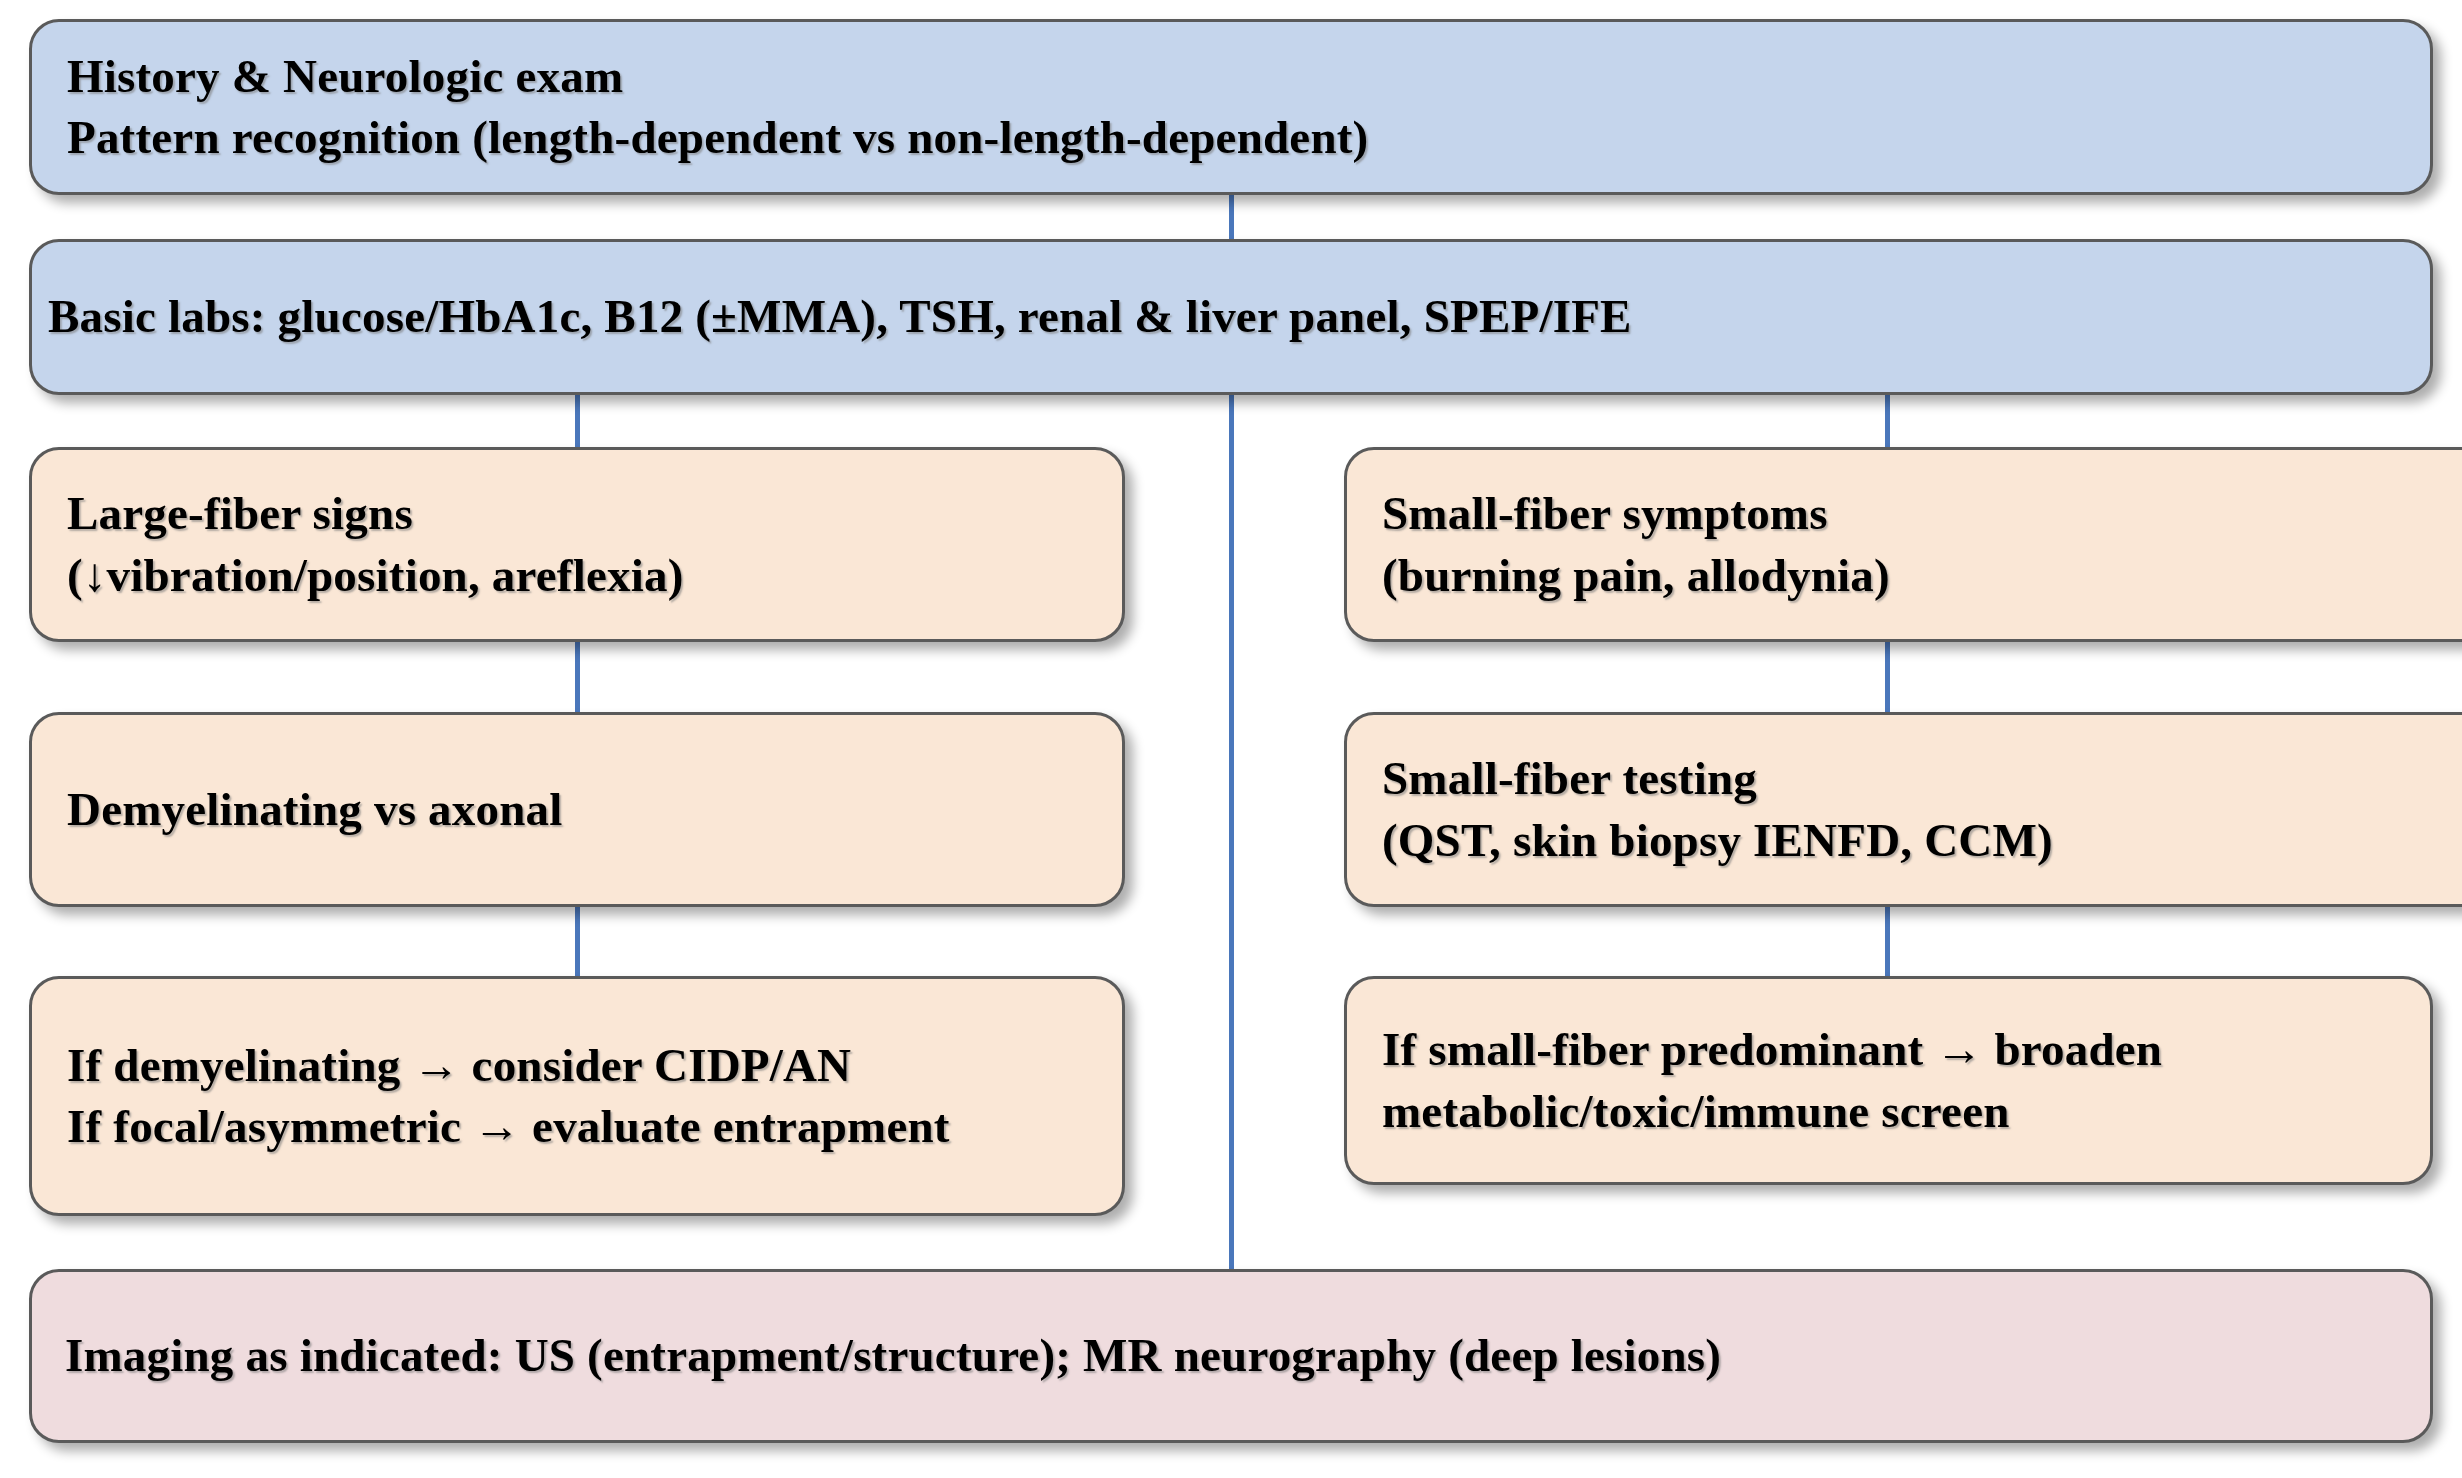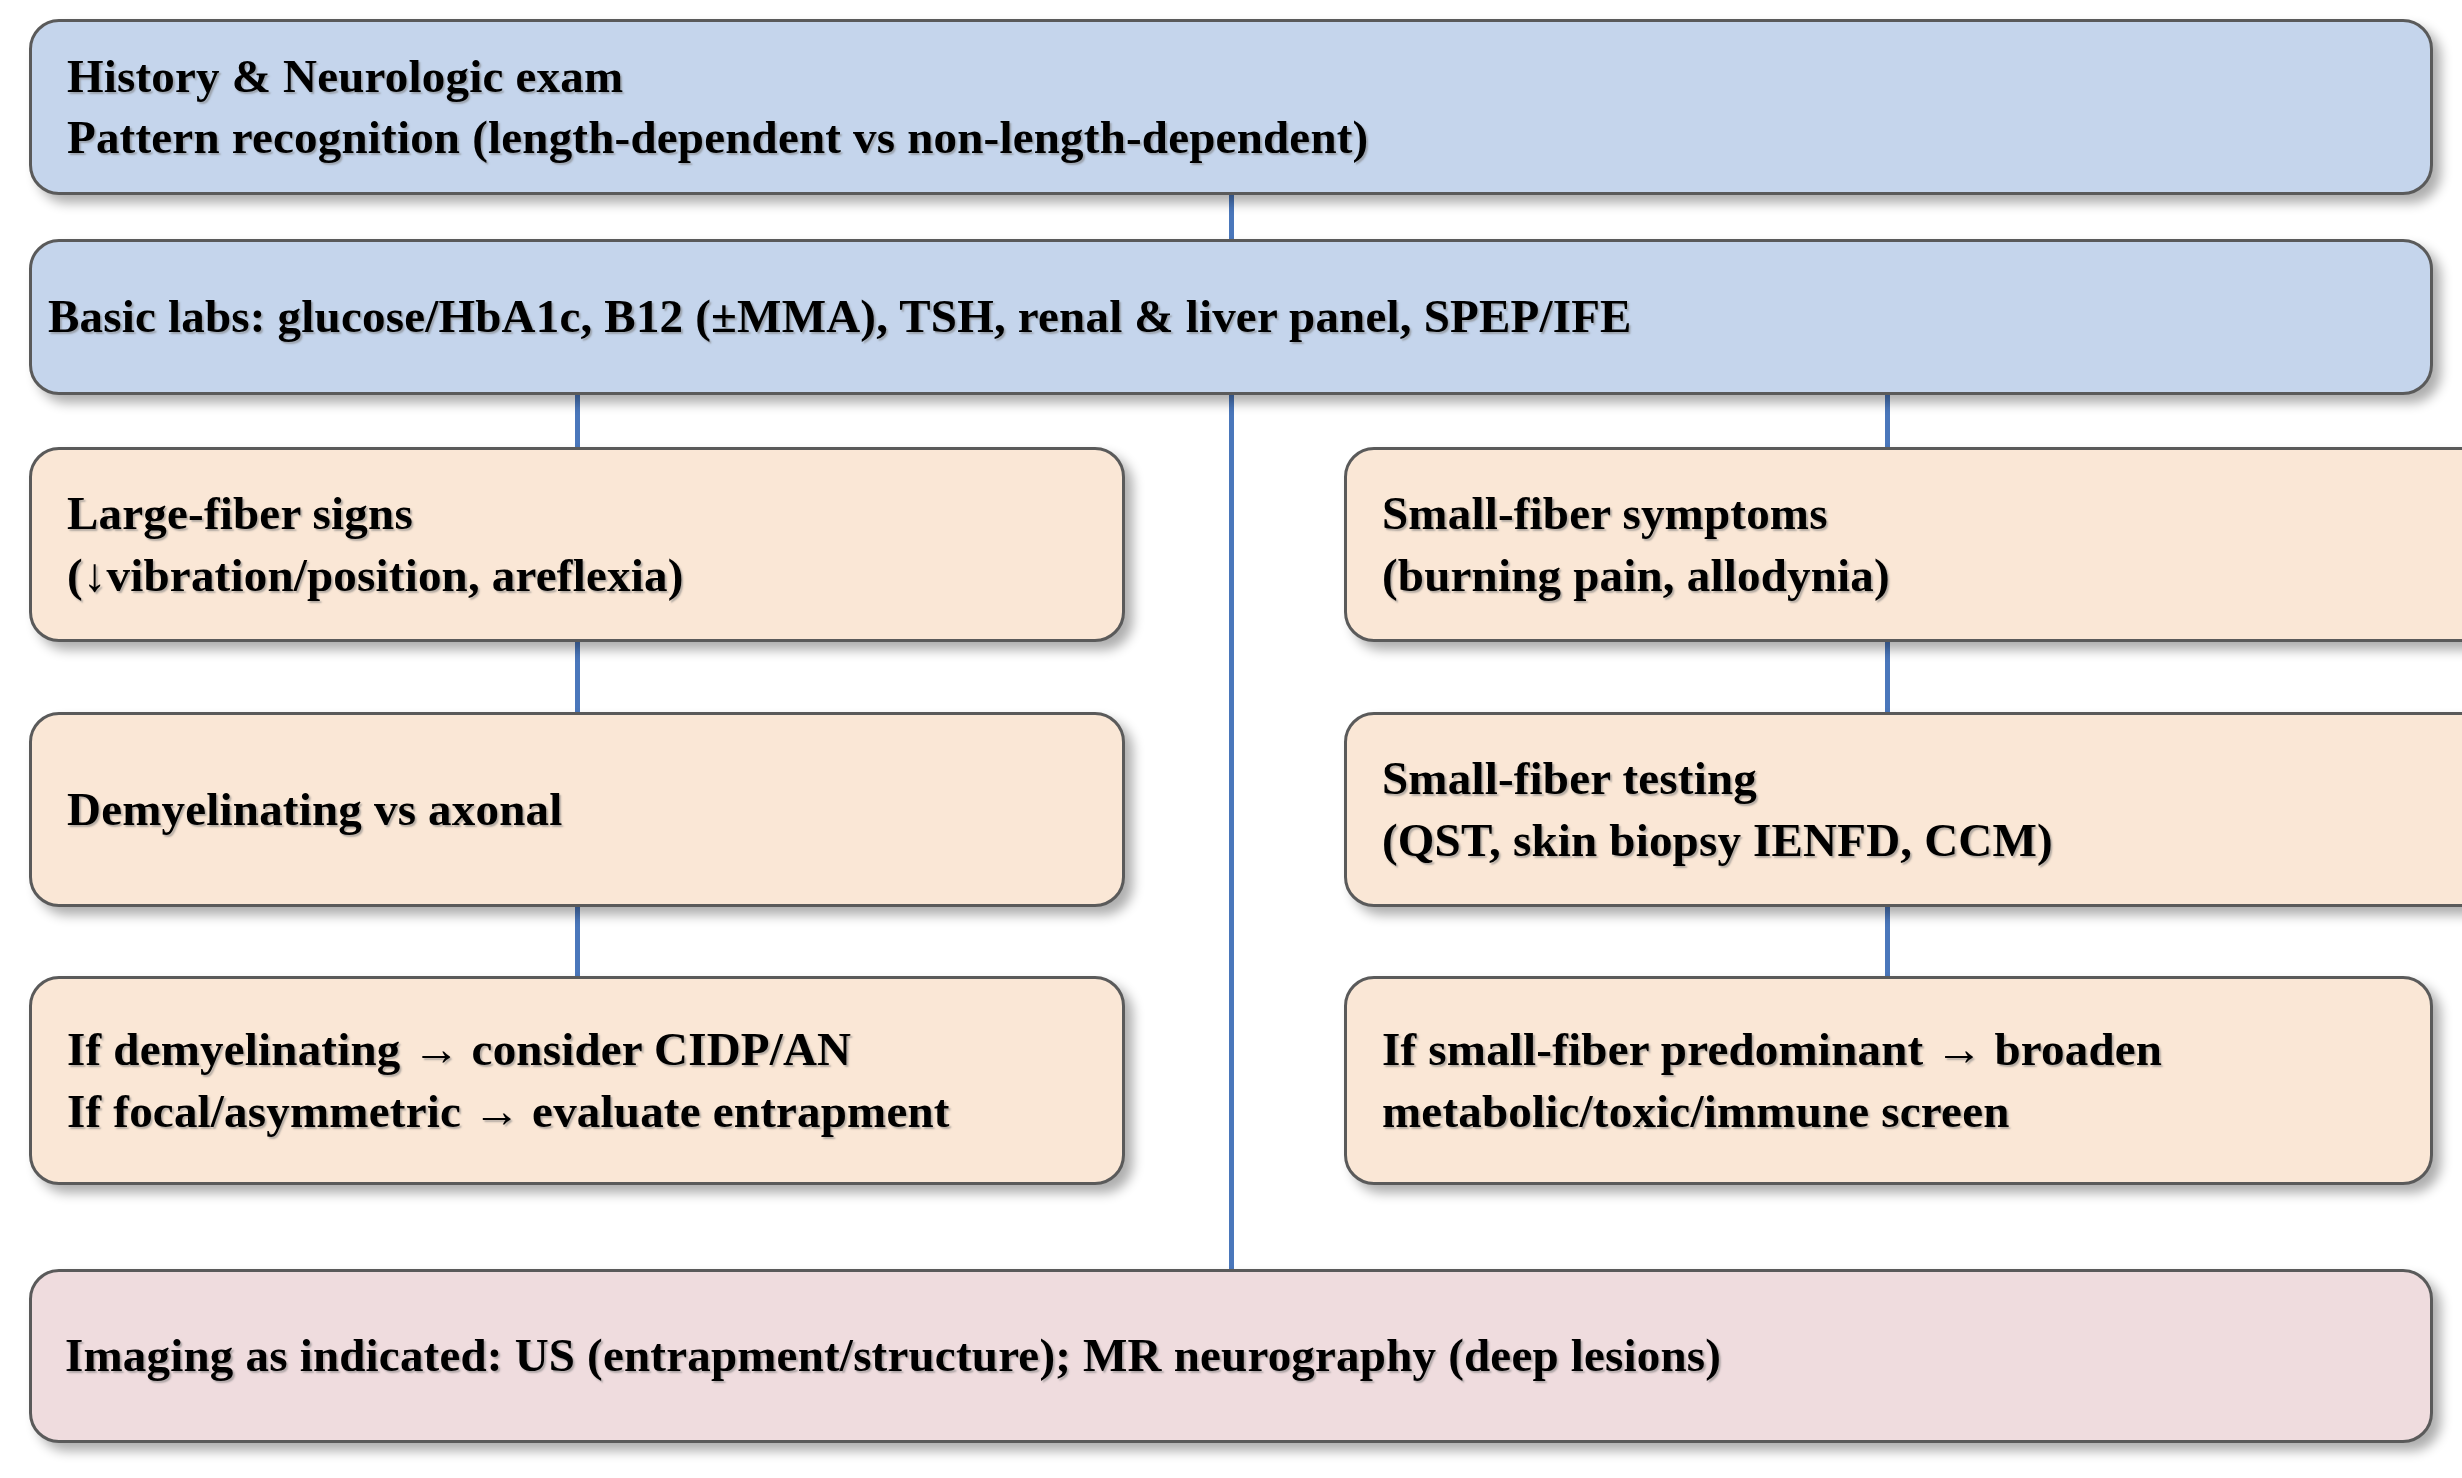--- a/index.html
+++ b/index.html
@@ -58,21 +58,21 @@
   .fill-orange { background: #fae7d6; }
   .fill-pink   { background: #efdcde; }
 
   
   #node-history        { left: 29px;  top: 19.3px;   width: 2404px; height: 176px; }
   #node-basic-labs     { left: 29px;  top: 239px;  width: 2404px; height: 156px; padding-left: 16px; }
   #node-large-fiber    { left: 29px;  top: 447px;  width: 1096px; height: 195px; }
   #node-small-fiber    { left: 1344px;top: 447px;  width: 1280px; height: 195px; }
   #node-edx            { left: 29px;  top: 712px;  width: 1096px; height: 195px; }
   #node-sf-testing     { left: 1344px;top: 712px;  width: 1264px; height: 195px; }
-  #node-demyelinating  { left: 29px;  top: 976px; width: 1096px; height: 209px; }
+  #node-demyelinating  { left: 29px;  top: 976px; width: 1096px; height: 240px; }
   #node-broaden        { left: 1344px;top: 976px; width: 1089px; height: 209px; }
   #node-imaging        { left: 29px;  top: 1269px; width: 2404px; height: 174px; padding-left: 33px; }
 
   
   #conn-center-main { left: 1229px; top: 184px;  height: 1094px; }
   
   #conn-left-1 { left: 575px;  top: 386px;  height: 70px;  }
   #conn-left-2 { left: 575px;  top: 635px;  height: 86px;  }
   #conn-left-3 { left: 575px;  top: 900px; height: 84px;  }
   

